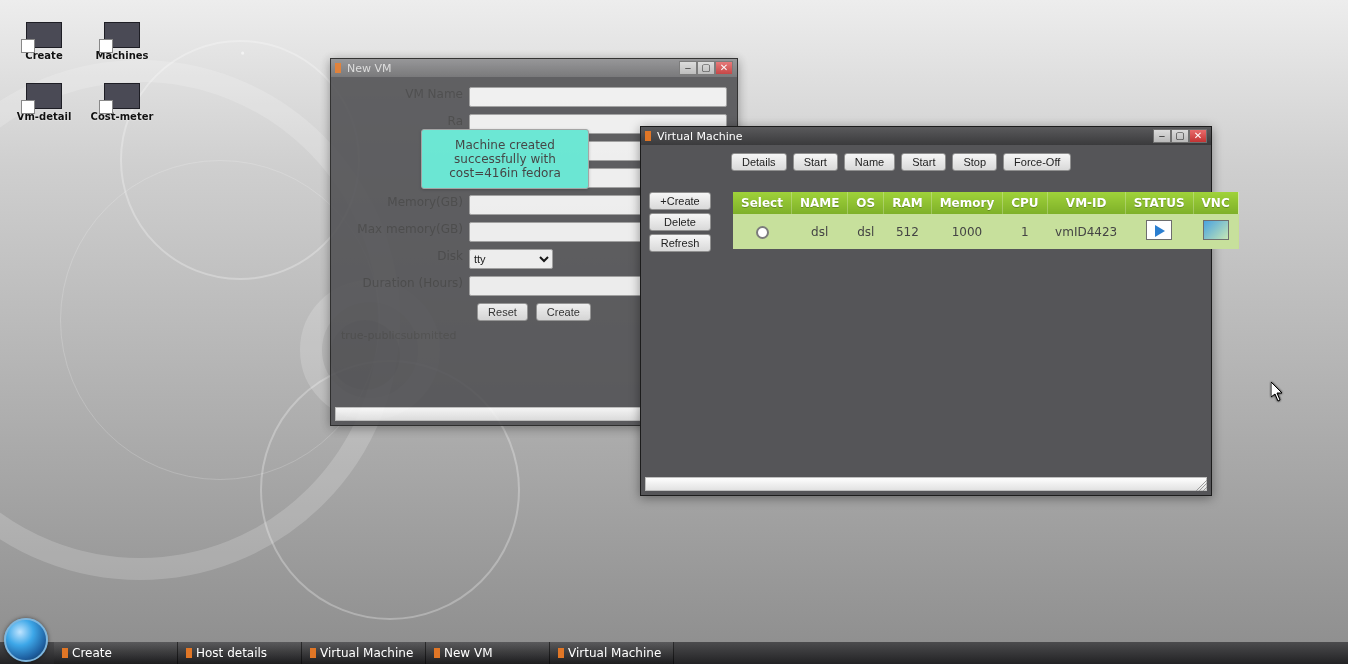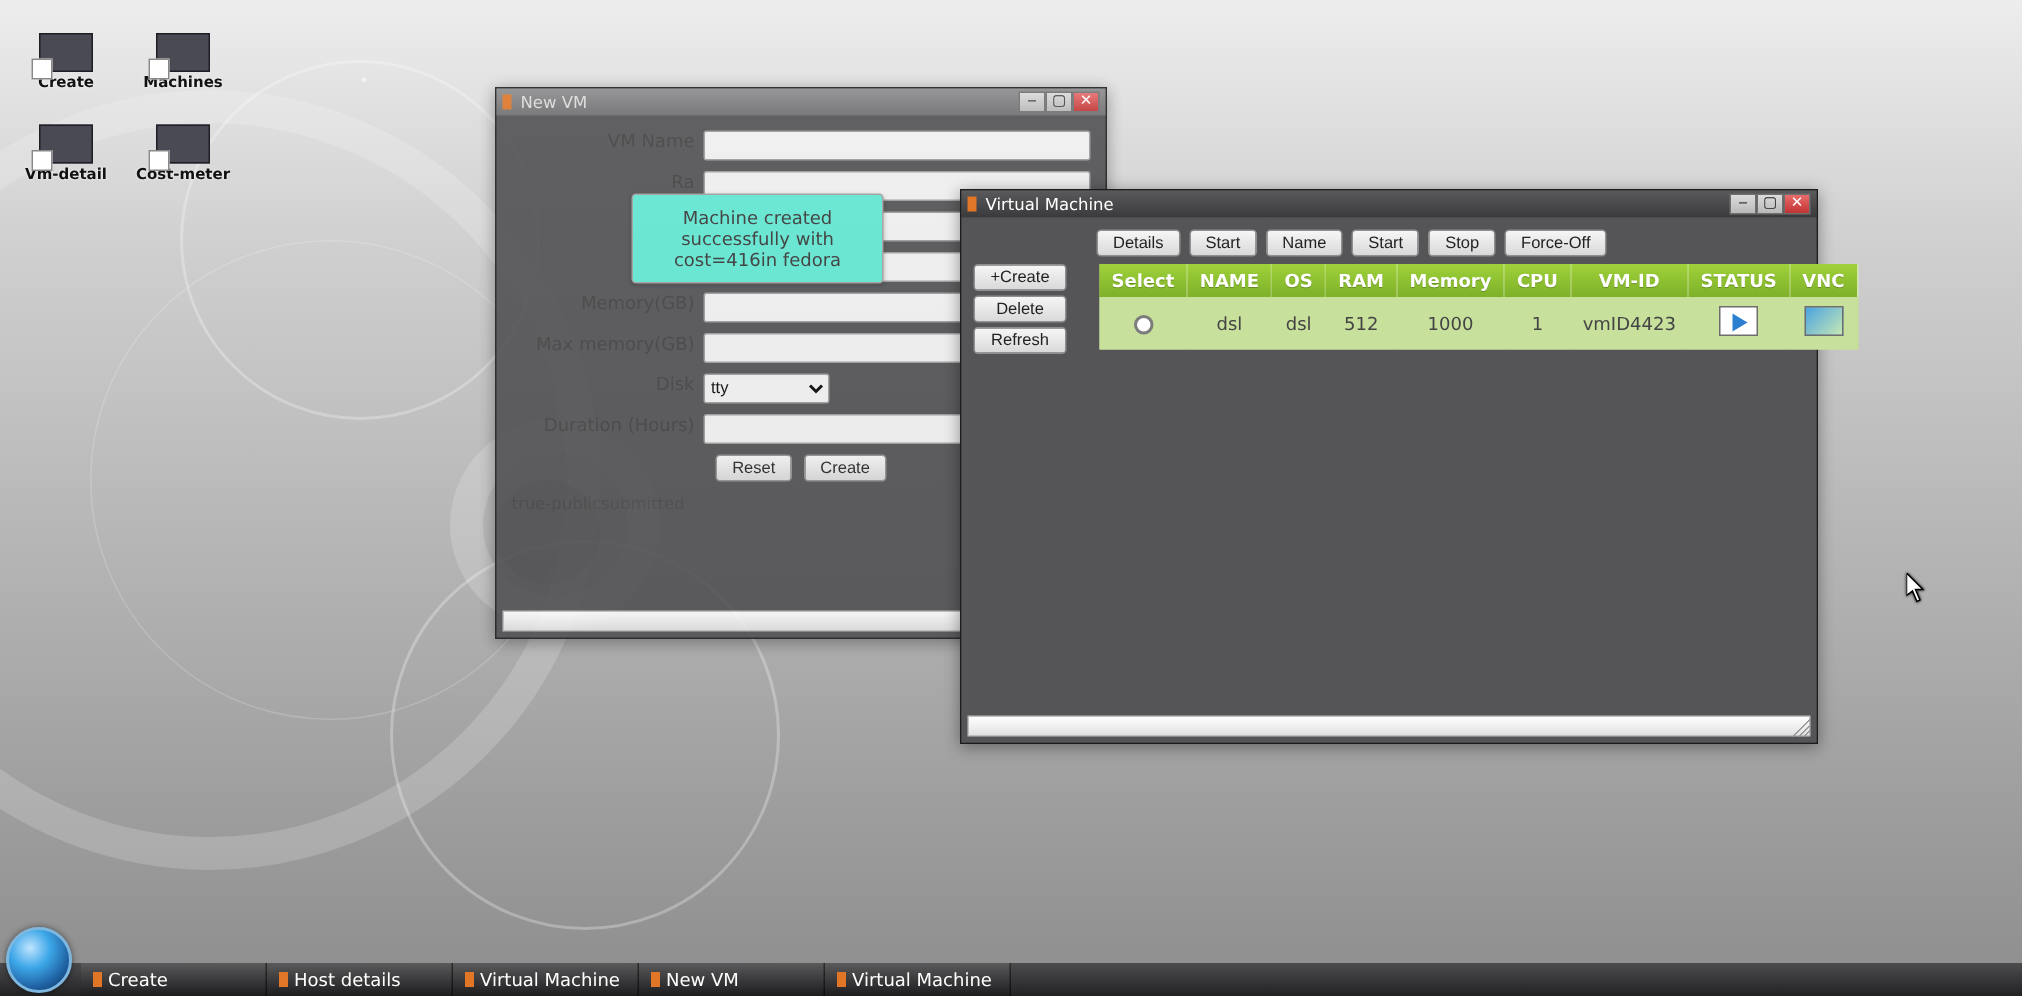--- a/index.html
+++ b/index.html
@@ -51,21 +51,21 @@
   
   .toast {
     position:absolute; left:90px; top:52px; width:168px;
     background:#5eead4; border:1px solid #9f9f9f; border-radius:3px;
     padding:8px 10px; font-size:12px; color:#333; text-align:center;
     box-shadow:0 1px 3px rgba(0,0,0,.25);
   }
 
   
   .vm-body { height:calc(100% - 18px); background:#555558; position:relative; padding:8px 8px 20px 8px;}
-  .vm-topbuttons { display:flex; gap:6px; margin-left:82px; margin-bottom:5px;}
+  .vm-topbuttons { display:flex; gap:6px; margin-left:82px; margin-bottom:21px;}
   .vm-main { display:flex; align-items:flex-start; gap:6px;}
   .vm-leftbuttons { display:flex; flex-direction:column; gap:3px; }
   .vm-leftbuttons .btn { width:62px; text-align:center; }
   .vm-table { flex:1; border-collapse:collapse; font-size:12px; background:#c7df95;margin-left:16px;}
   .vm-table th { background:linear-gradient(180deg,#9fd23a,#7eb029); color:#fff; font-weight:700; padding:4px 8px; border-right:1px solid rgba(255,255,255,.25); font-size:12px; text-shadow:0 1px 0 rgba(0,0,0,.25);}
   .vm-table td { background:#c7e09c; padding:6px 8px; text-align:center; color:#444;}
   .vm-table td.sel { }
   .radio { appearance:none; width:13px; height:13px; border:2px solid #7c7c7c; border-radius:50%; background:#fff; display:inline-block; vertical-align:middle; cursor:pointer;}
   .status-icon, .vnc-icon { width:26px; height:20px; display:inline-block; background:#fff; border:1px solid #6e6e6e; position:relative; cursor:pointer;}
   .status-icon::after { content:""; position:absolute; left:8px; top:4px; border-left:10px solid #2b7fd0; border-top:6px solid transparent; border-bottom:6px solid transparent;}

